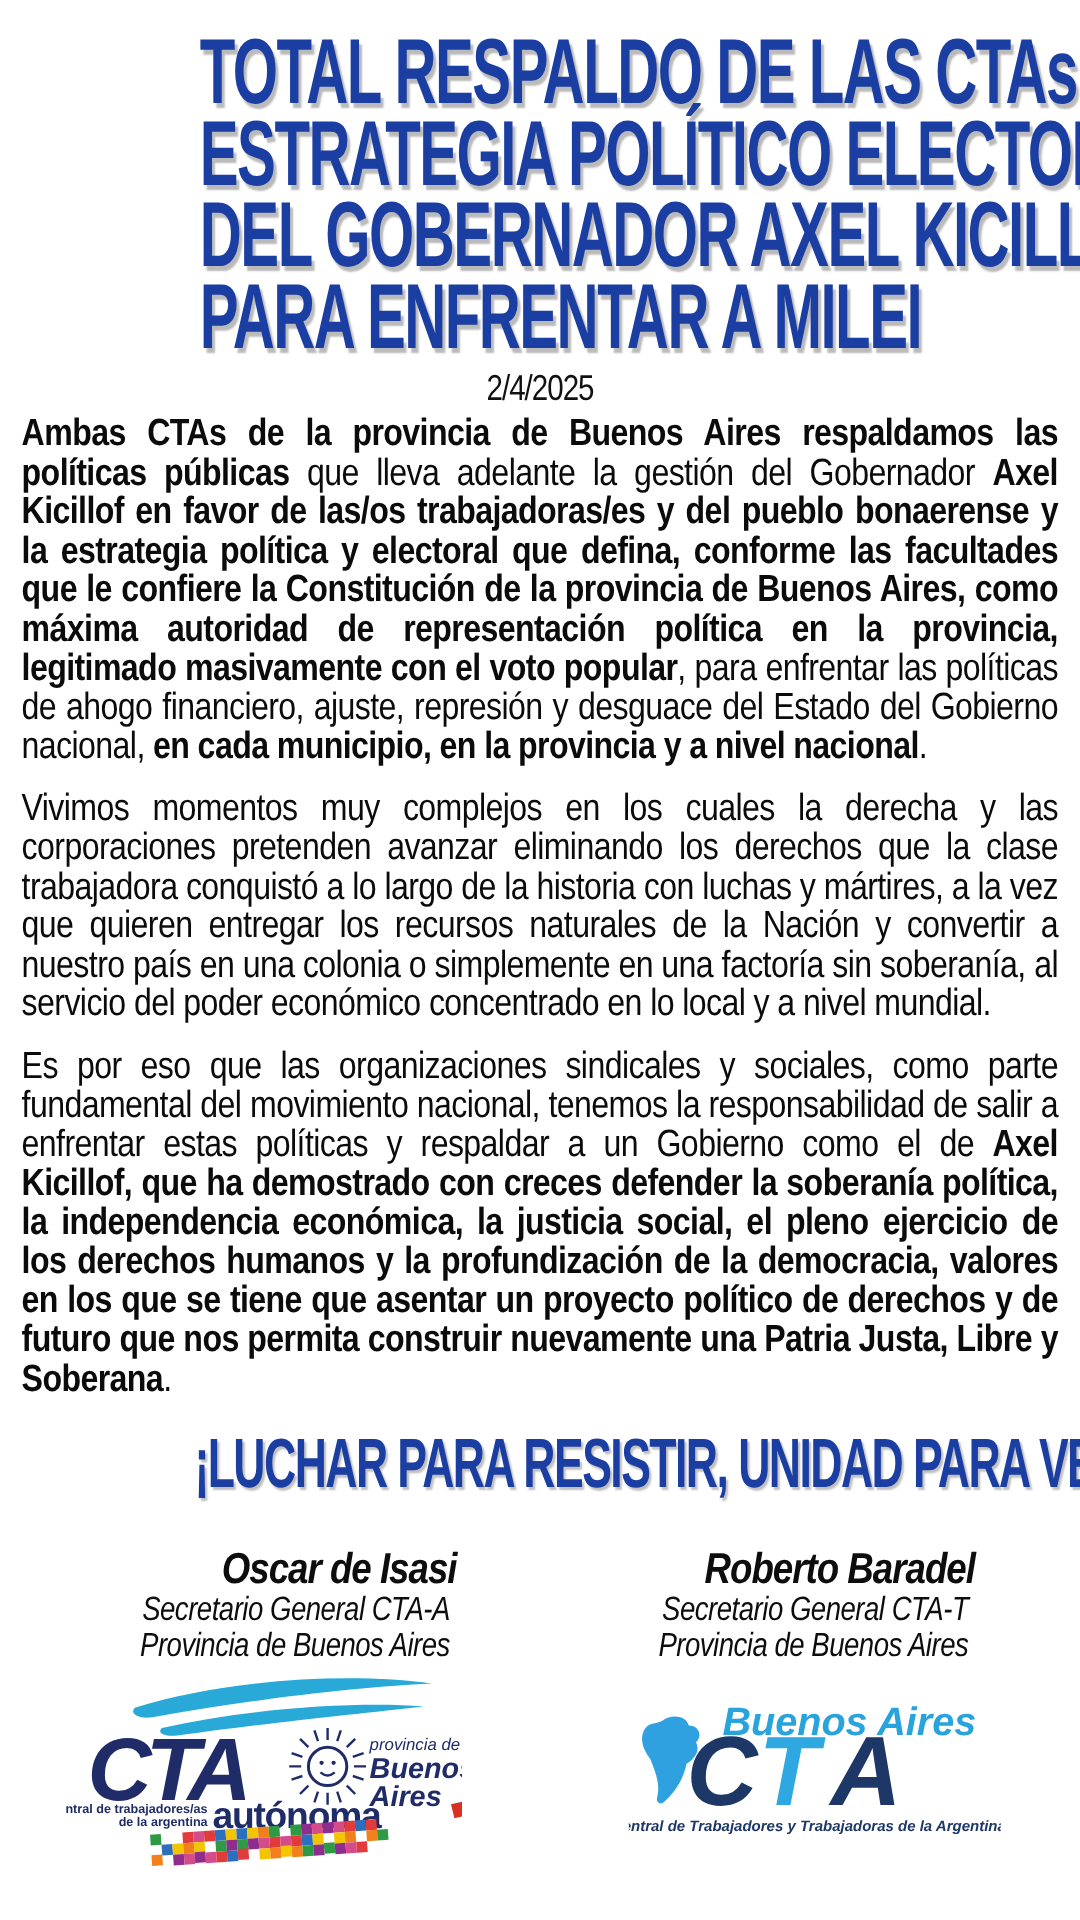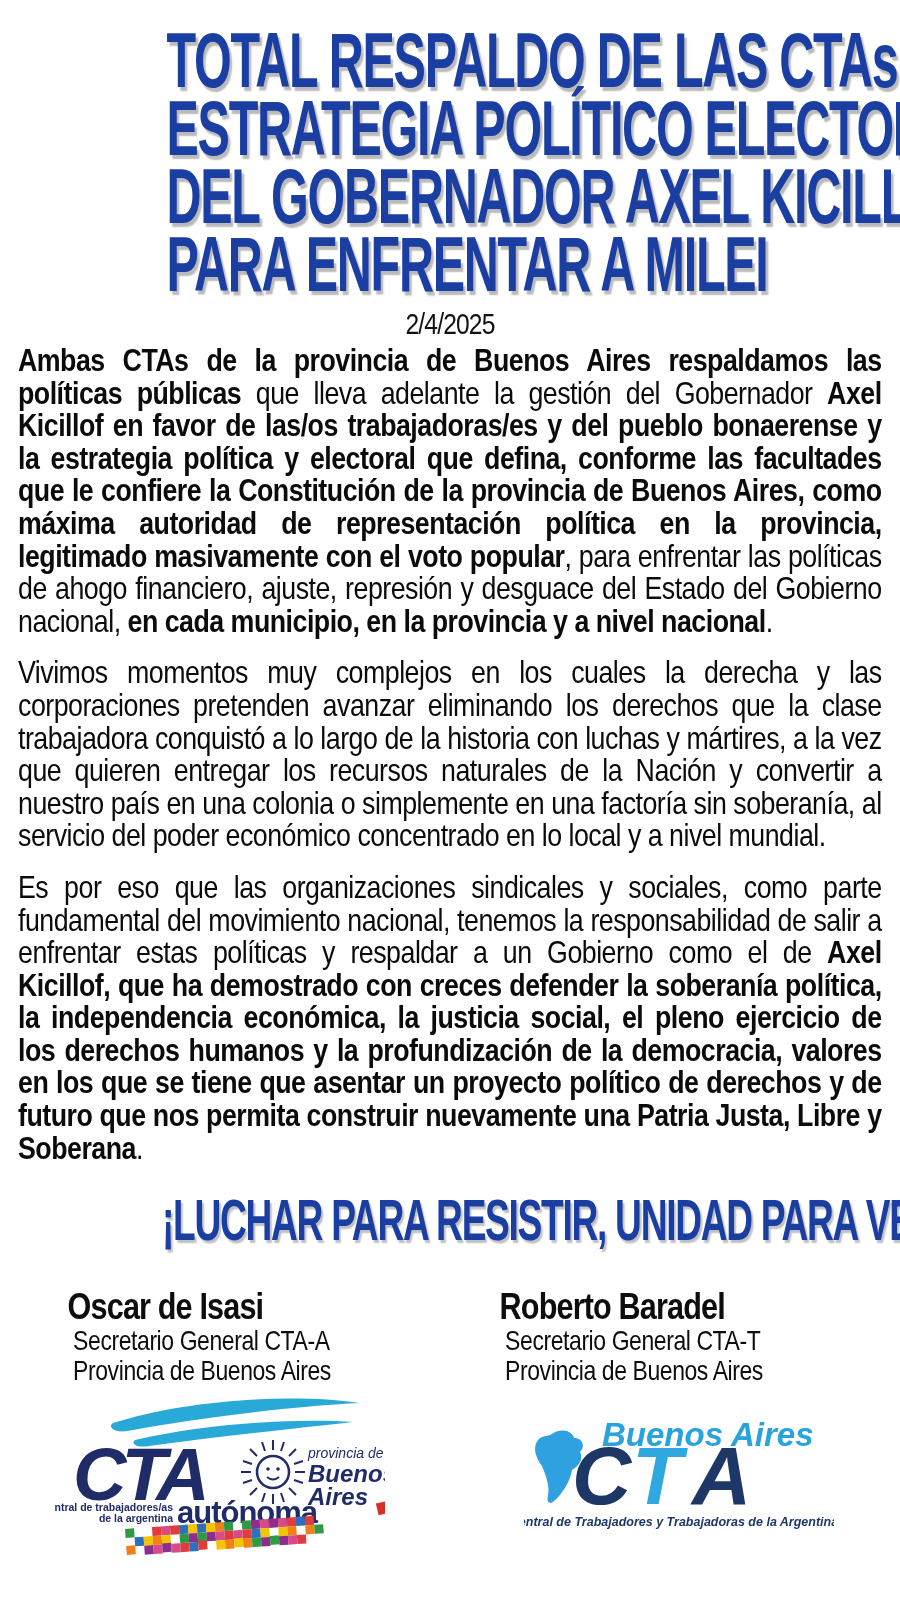--- a/index.html
+++ b/index.html
@@ -67,21 +67,21 @@
     transform-origin:50% 50%;
     text-shadow:3px 3px 2px rgba(130,130,130,0.5);
   }
   
   .signatures {
     margin-top:38px;
     display:flex;
     justify-content:space-between;
     padding:0 60px 0 40px;
   }
-  .sig { width:46%; text-align:left; }
+  .sig { width:46%; text-align:right;font-style:italic; }
   .sig-name {
     font-weight:bold;
     font-size:36px;
     line-height:38px;
     letter-spacing:-1px;
     transform:scaleX(0.85);
     transform-origin:50% 50%;
     white-space:nowrap;
   }
   .sig-role, .sig-org {

